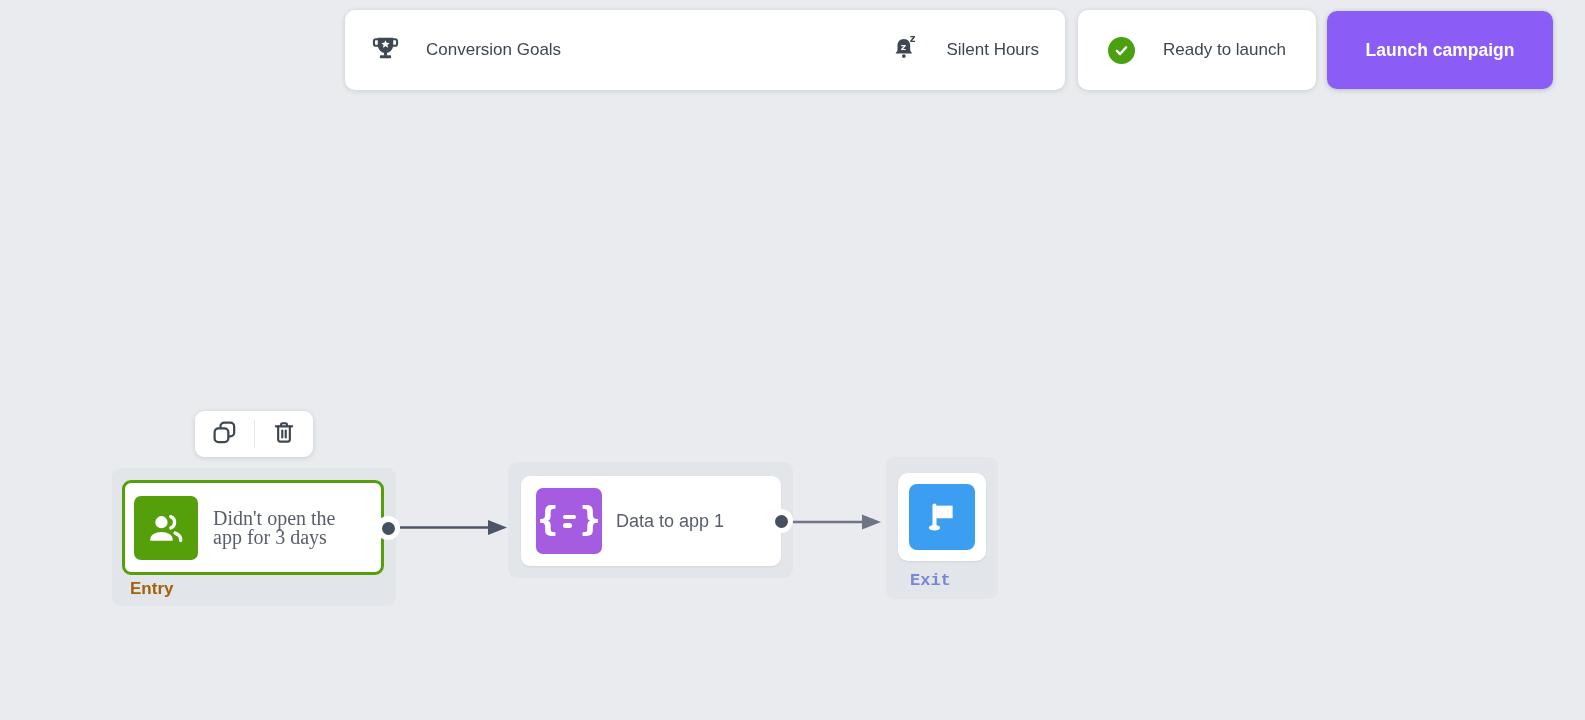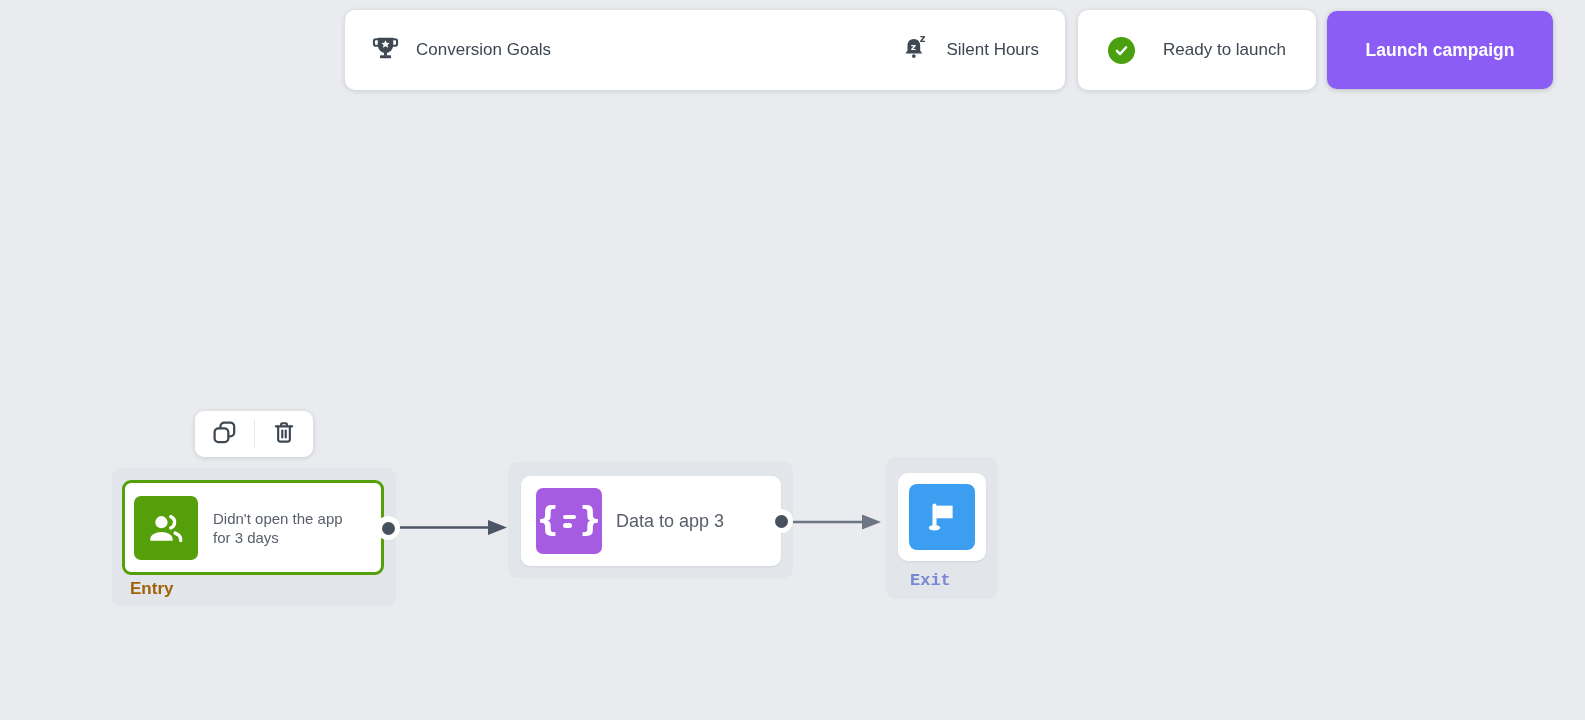--- a/index.html
+++ b/index.html
@@ -14,21 +14,21 @@
     position:absolute;background:#fff;border-radius:10px;
     box-shadow:0 1px 5px rgba(40,50,60,.16);
   }
   
   #settings-bar{
     left:345px;top:10px;width:720px;height:80px;
     display:flex;align-items:center;justify-content:space-between;
     padding:0 26px;box-sizing:border-box;
   }
   .setting-item{
-    display:flex;align-items:center;gap:16px;
+    display:flex;align-items:center;gap:26px;
     color:#3d4651;font-size:17px;font-weight:500;cursor:pointer;white-space:nowrap;
   }
   
   #status-card{
     left:1078px;top:10px;width:238px;height:80px;
     display:flex;align-items:center;justify-content:center;gap:28px;
     color:#3d4651;font-size:17px;font-weight:500;cursor:pointer;
   }
   .check-circle{
     width:27px;height:27px;border-radius:50%;background:#4aa00f;
@@ -53,21 +53,21 @@
   #entry-panel{left:112px;top:468px;width:284px;height:138px;}
   #entry-card{
     position:absolute;left:10px;top:12px;width:262px;height:95px;
     background:#fff;border:3px solid #55a00a;border-radius:9px;box-sizing:border-box;
     display:flex;align-items:center;gap:15px;padding-left:9px;cursor:pointer;
   }
   .node-icon{
     border-radius:7px;display:flex;align-items:center;justify-content:center;flex-shrink:0;
   }
   #entry-icon{width:64px;height:64px;background:#55a00a;}
-  #entry-title{width:130px;font-size:15px;line-height:19px;font-weight:500;color:#585f6a;}
+  #entry-title{width:130px;font-size:20px;line-height:19px;font-weight:500;color:#585f6a;font-family:Liberation Serif, serif;}
   .node-label{position:absolute;font-size:17px;font-weight:700;}
   #entry-label{left:18px;bottom:7px;color:#a16207;}
   .port{
     position:absolute;width:24px;height:24px;background:#fff;border-radius:50%;
     display:flex;align-items:center;justify-content:center;z-index:3;cursor:pointer;
   }
   .port-dot{width:13px;height:13px;background:#47505f;border-radius:50%;}
   #entry-port{left:264px;top:48px;}
   #action-panel{left:508px;top:462px;width:285px;height:116px;}
   #action-card{
@@ -188,21 +188,21 @@
     <span class="node-icon" id="action-icon">
       <span class="icon-braces">
         <span class="brace">{</span>
         <span class="eq">
             <i class="b1"></i>
             <i class="b2"></i>
           </span>
         <span class="brace">}</span>
       </span>
     </span>
-    <span id="action-title">Data to app 3</span>
+    <span id="action-title">Data to app 1</span>
   </div>
   <div class="port" id="action-port">
     <span class="port-dot"></span>
   </div>
 </div>
 
 <svg class="connector" style="left:781px;top:507px;" width="102" height="30" viewBox="0 0 102 30">
   <line x1="2" y1="15" x2="82" y2="15" stroke="#6e7585" stroke-width="2.6"></line>
   <polygon points="81,7.5 100,15 81,22.5" fill="#6e7585"></polygon>
 </svg>

